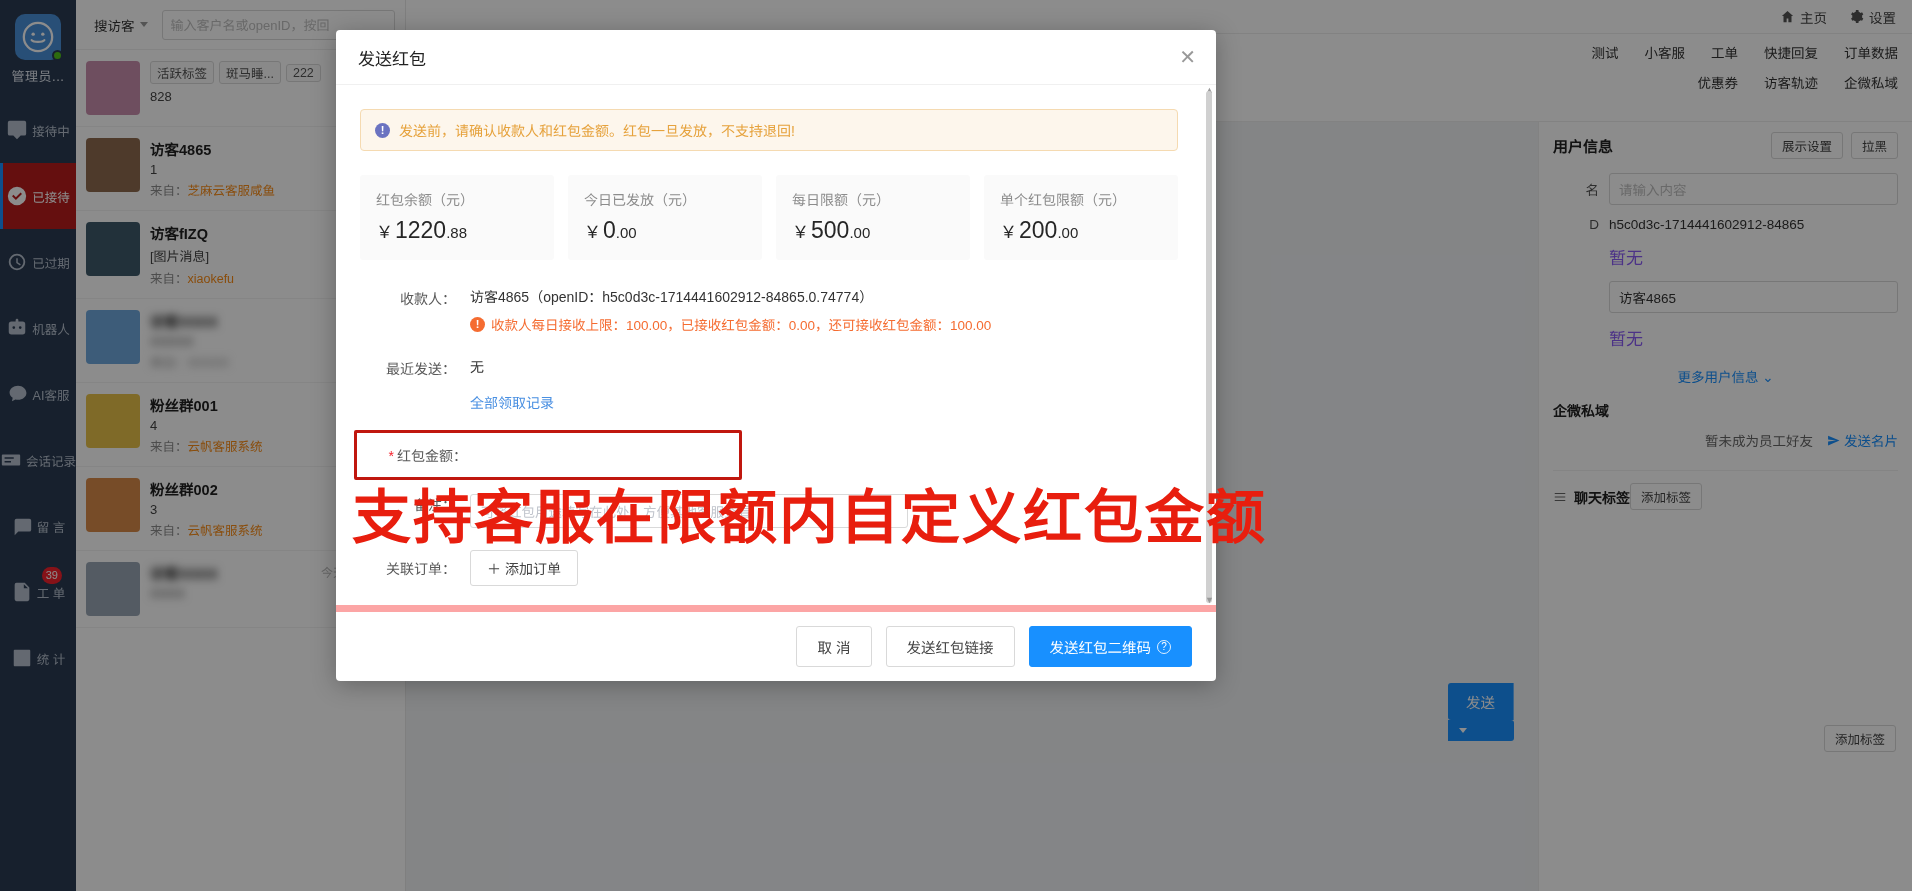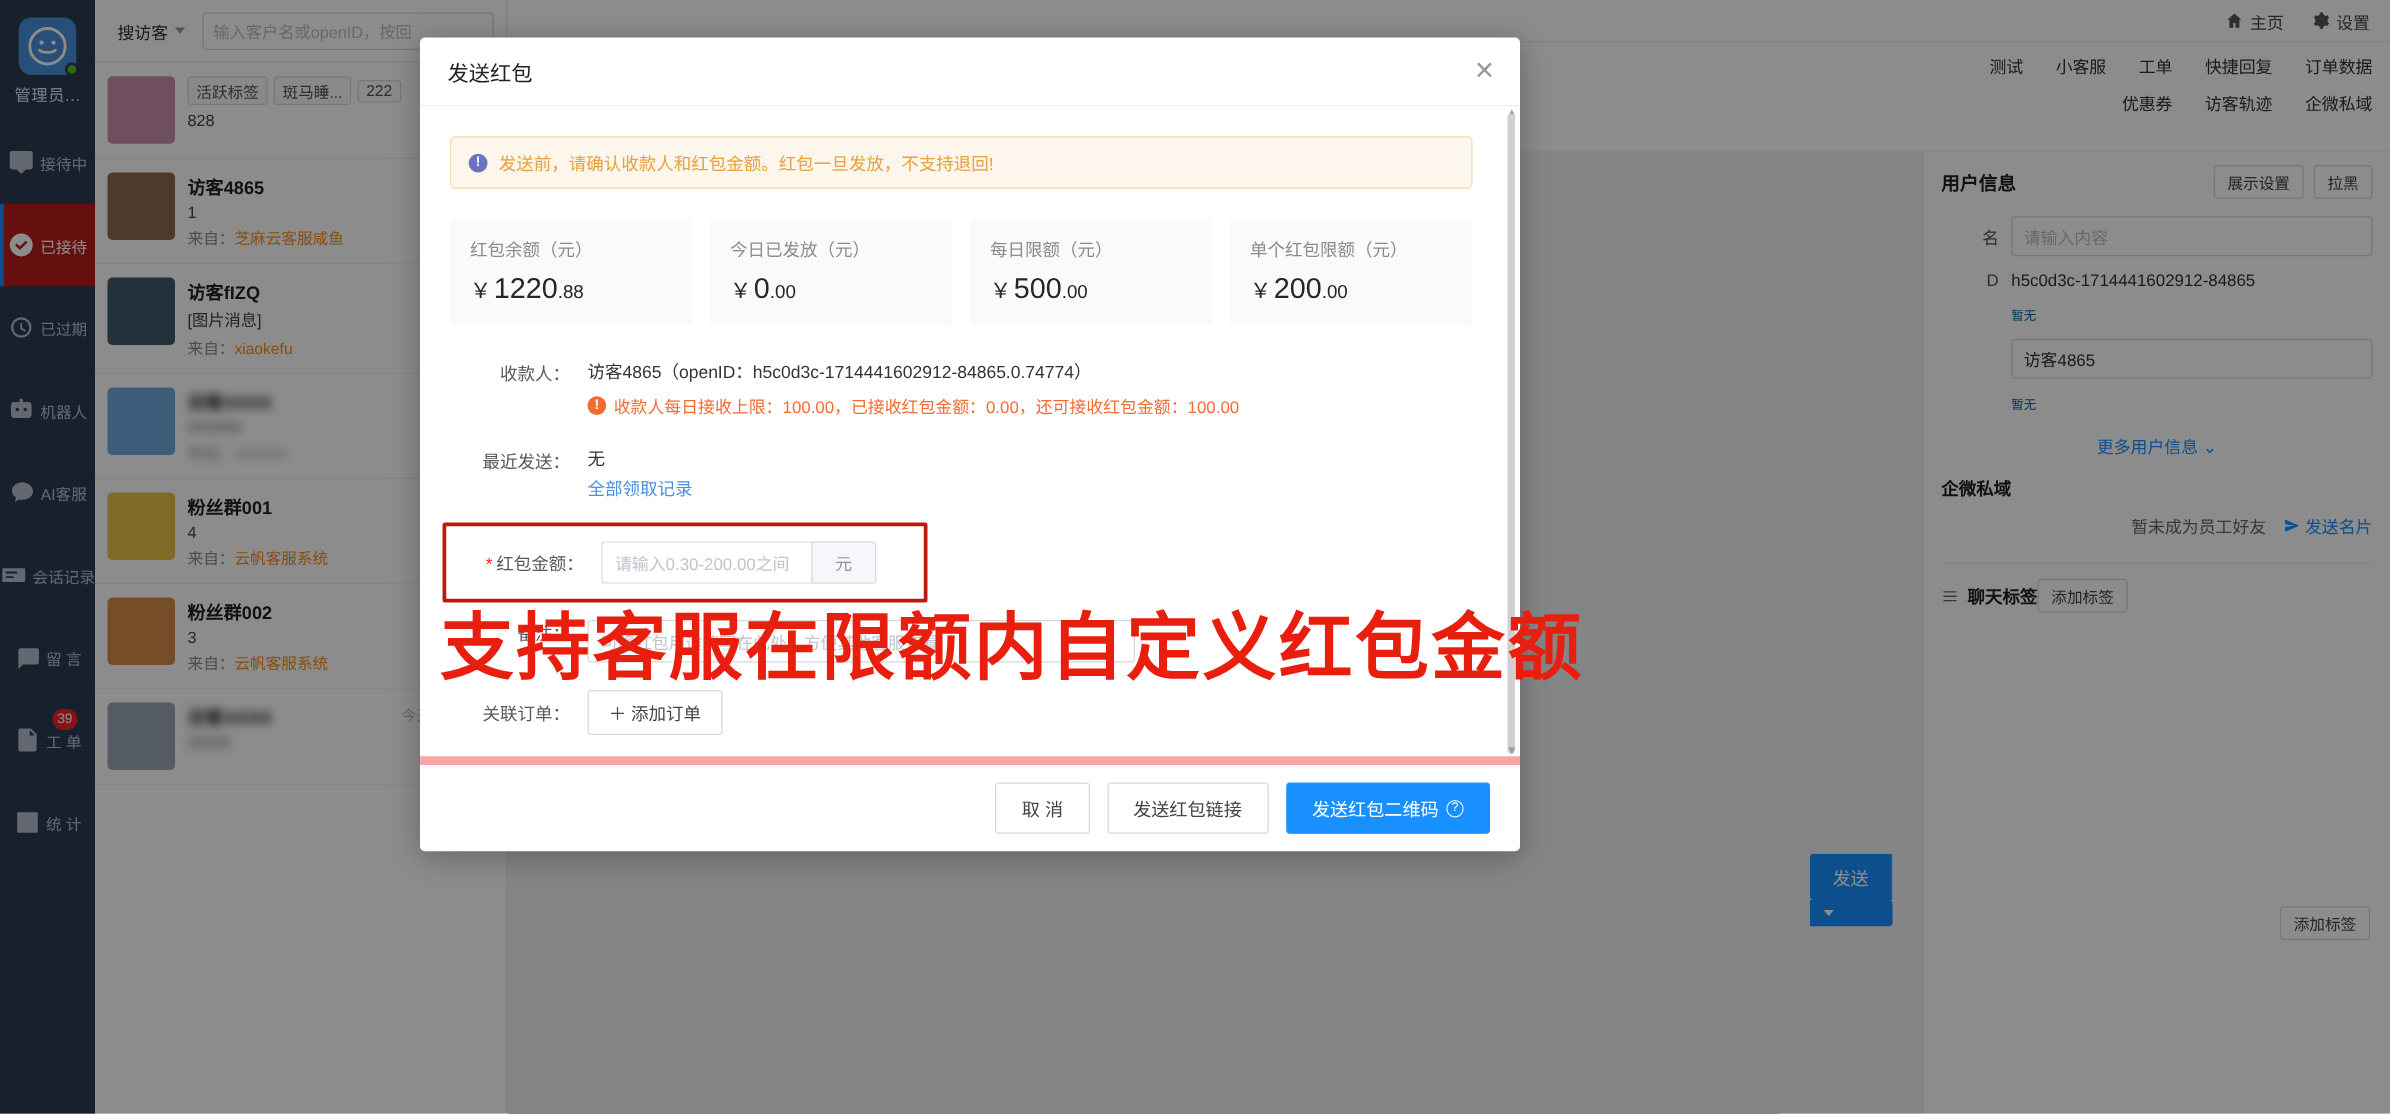--- a/index.html
+++ b/index.html
@@ -120,21 +120,21 @@
     border: 1px solid #d9d9d9; background: #fff; border-radius: 3px;
     font-size: 12.5px; color: #444; padding: 3px 10px; cursor: pointer;
   }
   .rp-field { display: flex; align-items: center; gap: 10px; margin-bottom: 12px; }
   .rp-lbl { width: 46px; text-align: right; font-size: 13.5px; color: #555; flex: none; }
   .rp-inp {
     flex: 1; height: 32px; border: 1px solid #d9d9d9; border-radius: 3px;
     font-size: 13.5px; color: #bfbfbf; display: flex; align-items: center; padding: 0 9px;
   }
   .rp-val { flex: 1; font-size: 13.5px; color: #333; overflow: hidden; white-space: nowrap; }
-  .rp-muted { flex: 1; font-size: 10px; color: #0369a1; }
+  .rp-muted { flex: 1; font-size: 17px; color: #8b5cf6; }
   .rp-more { text-align: center; color: #1890ff; font-size: 13.5px; margin: 16px 0 14px; cursor: pointer; }
   .rp-sec { font-size: 14px; color: #222; font-weight: bold; margin: 14px 0 10px; }
   .rp-friend { display: flex; align-items: center; justify-content: flex-end; gap: 14px; font-size: 13.5px; color: #666; margin-bottom: 20px; }
   .rp-link { color: #1890ff; display: inline-flex; align-items: center; gap: 4px; cursor: pointer; }
   .rp-tagline { display: flex; align-items: center; justify-content: flex-start; border-top: 1px solid #f0f0f0; padding-top: 12px; font-family: Liberation Mono, monospace; }
   .rp-tagline-l { display: flex; align-items: center; gap: 7px; font-size: 14px; color: #222; font-weight: bold; }
 
   
   .sendbar { position: absolute; right: 398px; bottom: 150px; display: flex; flex-direction: column; }
   .send-main {
@@ -579,33 +579,29 @@
               <span class="warn-i">!</span>
               <span>收款人每日接收上限：100.00，已接收红包金额：0.00，还可接收红包金额：100.00</span>
             </div>
           </div>
         </div>
 
         <div class="row" style="margin-top:22px">
           <div class="row-lbl">最近发送：</div>
           <div>
             <div class="row-val">无</div>
-            <div class="row-val" style="margin-top:4px">
+            <div class="row-val" style="margin-top:16px">
               <span class="bluelink">全部领取记录</span>
             </div>
           </div>
         </div>
 
         <div class="hl-box">
           <div class="f-lbl">
             <span class="star">*</span><span>红包金额：</span>
-          </div>
-          <div class="amt-wrap">
-            <div class="amt-inp">请输入0.30-200.00之间</div>
-            <div class="amt-unit">元</div>
           </div>
         </div>
 
         <div class="note-row">
           <div class="f-lbl">备注：</div>
           <div class="note-inp">可将红包用途填写在此处，方便其他客服查看</div>
         </div>
 
         <div class="order-row">
           <div class="f-lbl">关联订单：</div>

